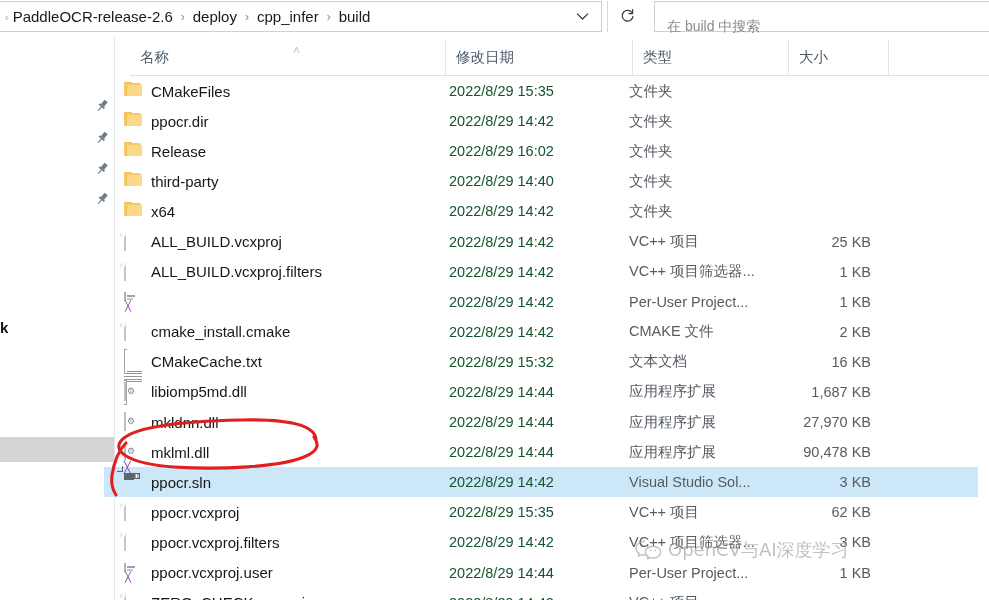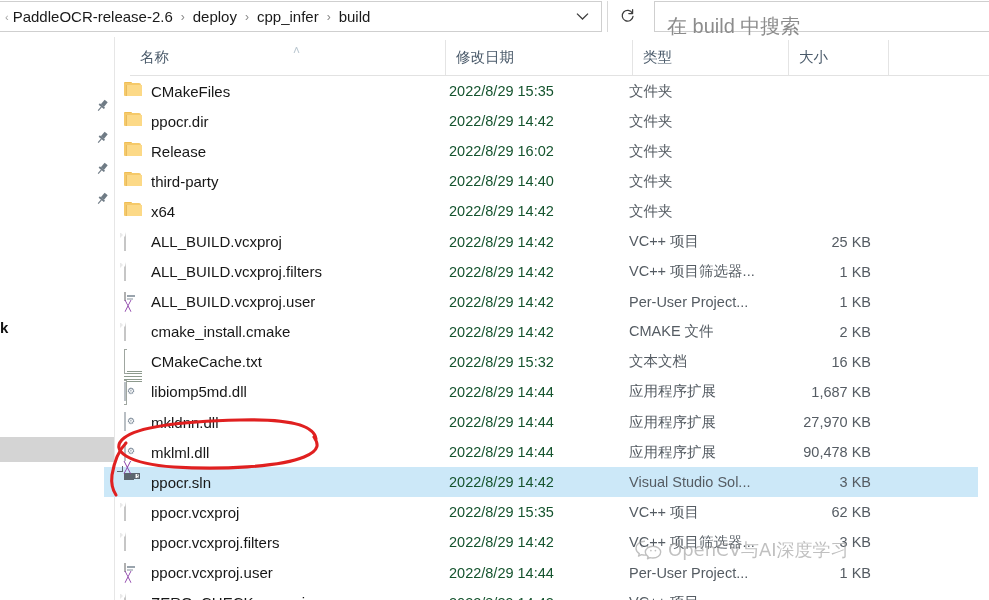--- a/index.html
+++ b/index.html
@@ -84,21 +84,21 @@
     width: 340px; height: 31px;
     border: 1px solid #cfcfcf;
     border-right: none;
     box-sizing: border-box;
     background: #fff;
     display: flex;
     align-items: center;
     padding-left: 12px;
   }
   .searchbox .ph {
-    font-size: 20px;
+    font-size: 14px;
     color: #8c8c8c;
     margin-top: 20px;
   }
 
   
   .colheader {
     position: absolute;
     left: 130px; top: 40px;
     width: 859px; height: 35px;
     background: #ffffff;
@@ -521,21 +521,20 @@
         <span class="icon"><span class="ico-doc"><span class="fold"></span></span></span>
         <span class="nm">ALL_BUILD.vcxproj.filters</span>
       </div>
       <div class="cell-date">2022/8/29 14:42</div>
       <div class="cell-type">VC++ 项目筛选器...</div>
       <div class="cell-size">1 KB</div>
     </div>
     <div class="row">
       <div class="cell-name">
         <span class="icon"><span class="ico-vsuser"><span class="hdr"></span><span class="hdr2"></span><span class="vs">╳</span></span></span>
-        <span class="nm">ALL_BUILD.vcxproj.user</span>
       </div>
       <div class="cell-date">2022/8/29 14:42</div>
       <div class="cell-type">Per-User Project...</div>
       <div class="cell-size">1 KB</div>
     </div>
     <div class="row">
       <div class="cell-name">
         <span class="icon"><span class="ico-doc"><span class="fold"></span></span></span>
         <span class="nm">cmake_install.cmake</span>
       </div>

